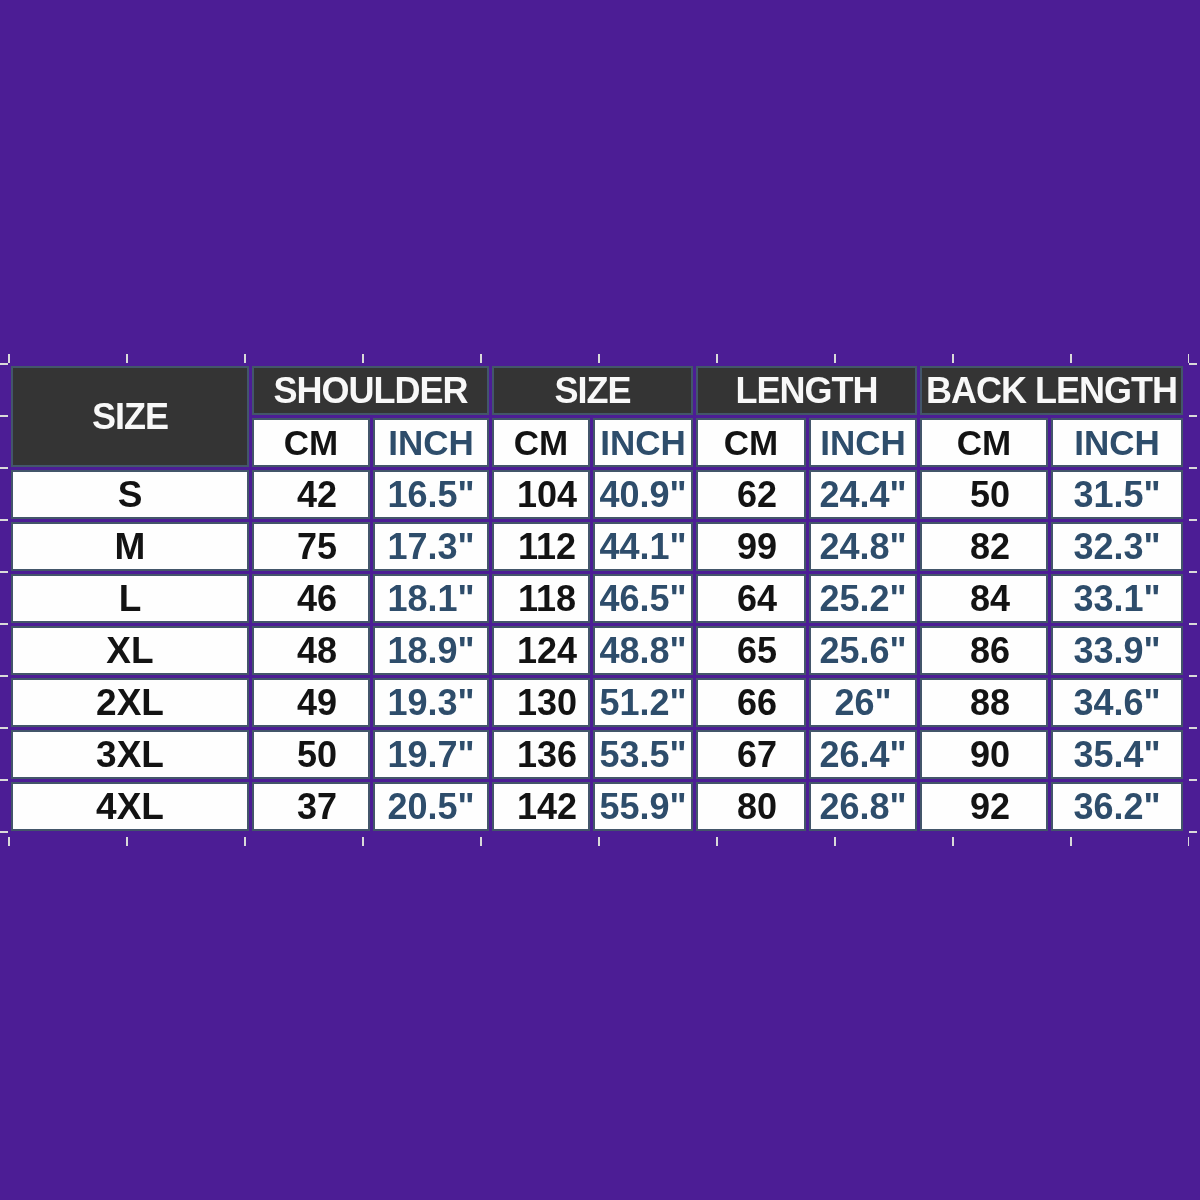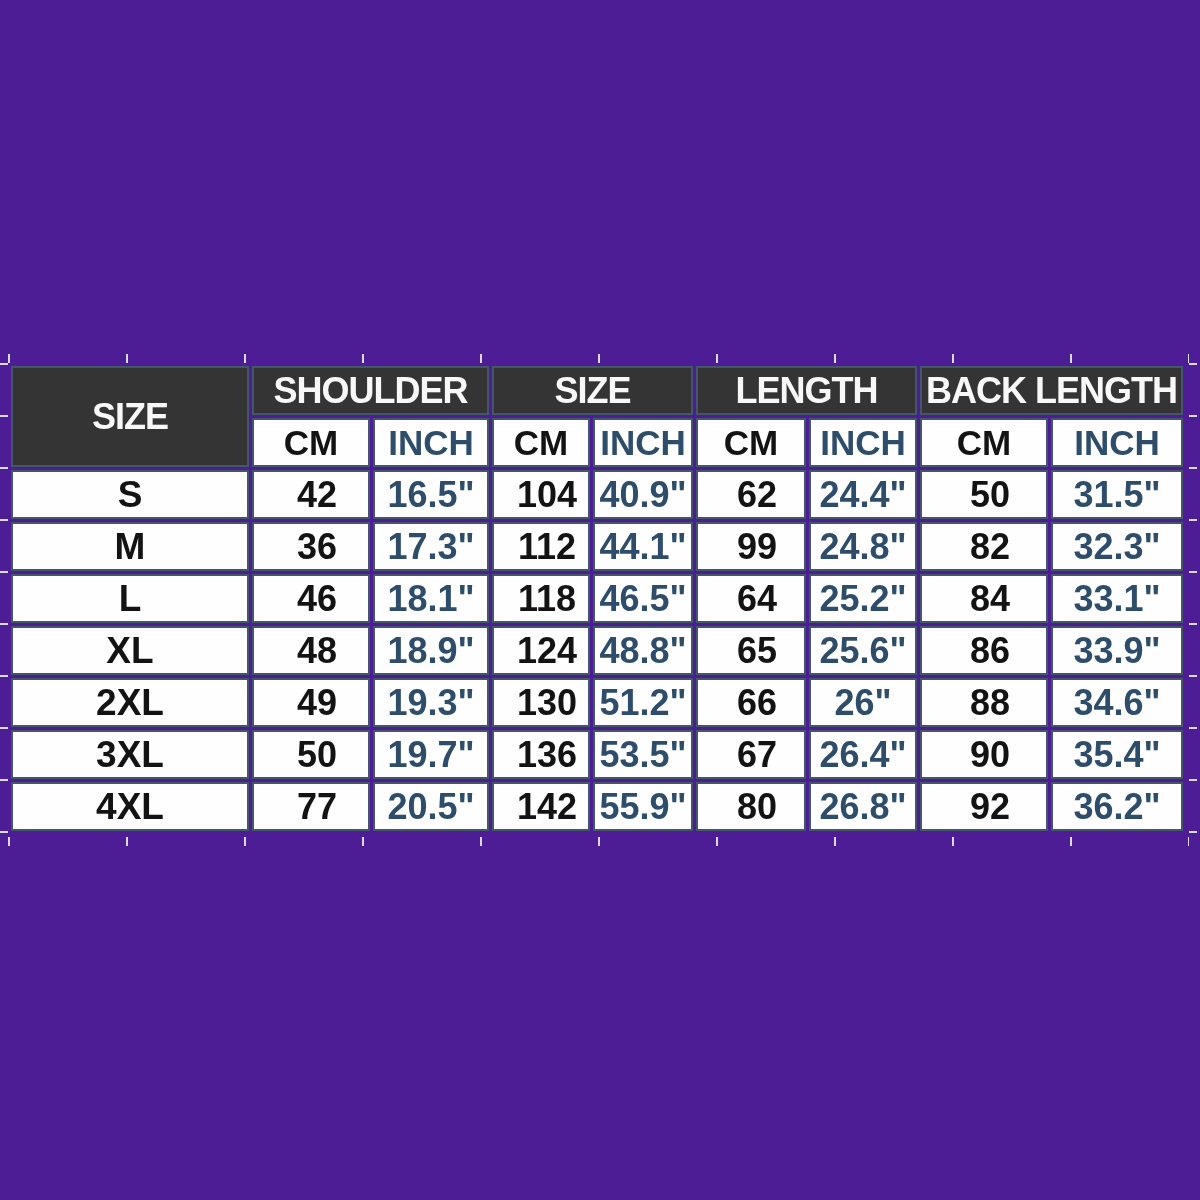--- a/index.html
+++ b/index.html
@@ -112,21 +112,21 @@
         <td class="inch">16.5"</td>
         <td class="cm">104</td>
         <td class="inch">40.9"</td>
         <td class="cm">62</td>
         <td class="inch">24.4"</td>
         <td class="cm">50</td>
         <td class="inch">31.5"</td>
       </tr>
       <tr>
         <th class="size-label">M</th>
-        <td class="cm">36</td>
+        <td class="cm">75</td>
         <td class="inch">17.3"</td>
         <td class="cm">112</td>
         <td class="inch">44.1"</td>
         <td class="cm">99</td>
         <td class="inch">24.8"</td>
         <td class="cm">82</td>
         <td class="inch">32.3"</td>
       </tr>
       <tr>
         <th class="size-label">L</th>
@@ -167,21 +167,21 @@
         <td class="inch">19.7"</td>
         <td class="cm">136</td>
         <td class="inch">53.5"</td>
         <td class="cm">67</td>
         <td class="inch">26.4"</td>
         <td class="cm">90</td>
         <td class="inch">35.4"</td>
       </tr>
       <tr>
         <th class="size-label">4XL</th>
-        <td class="cm">77</td>
+        <td class="cm">37</td>
         <td class="inch">20.5"</td>
         <td class="cm">142</td>
         <td class="inch">55.9"</td>
         <td class="cm">80</td>
         <td class="inch">26.8"</td>
         <td class="cm">92</td>
         <td class="inch">36.2"</td>
       </tr>
     </tbody>
   </table>

